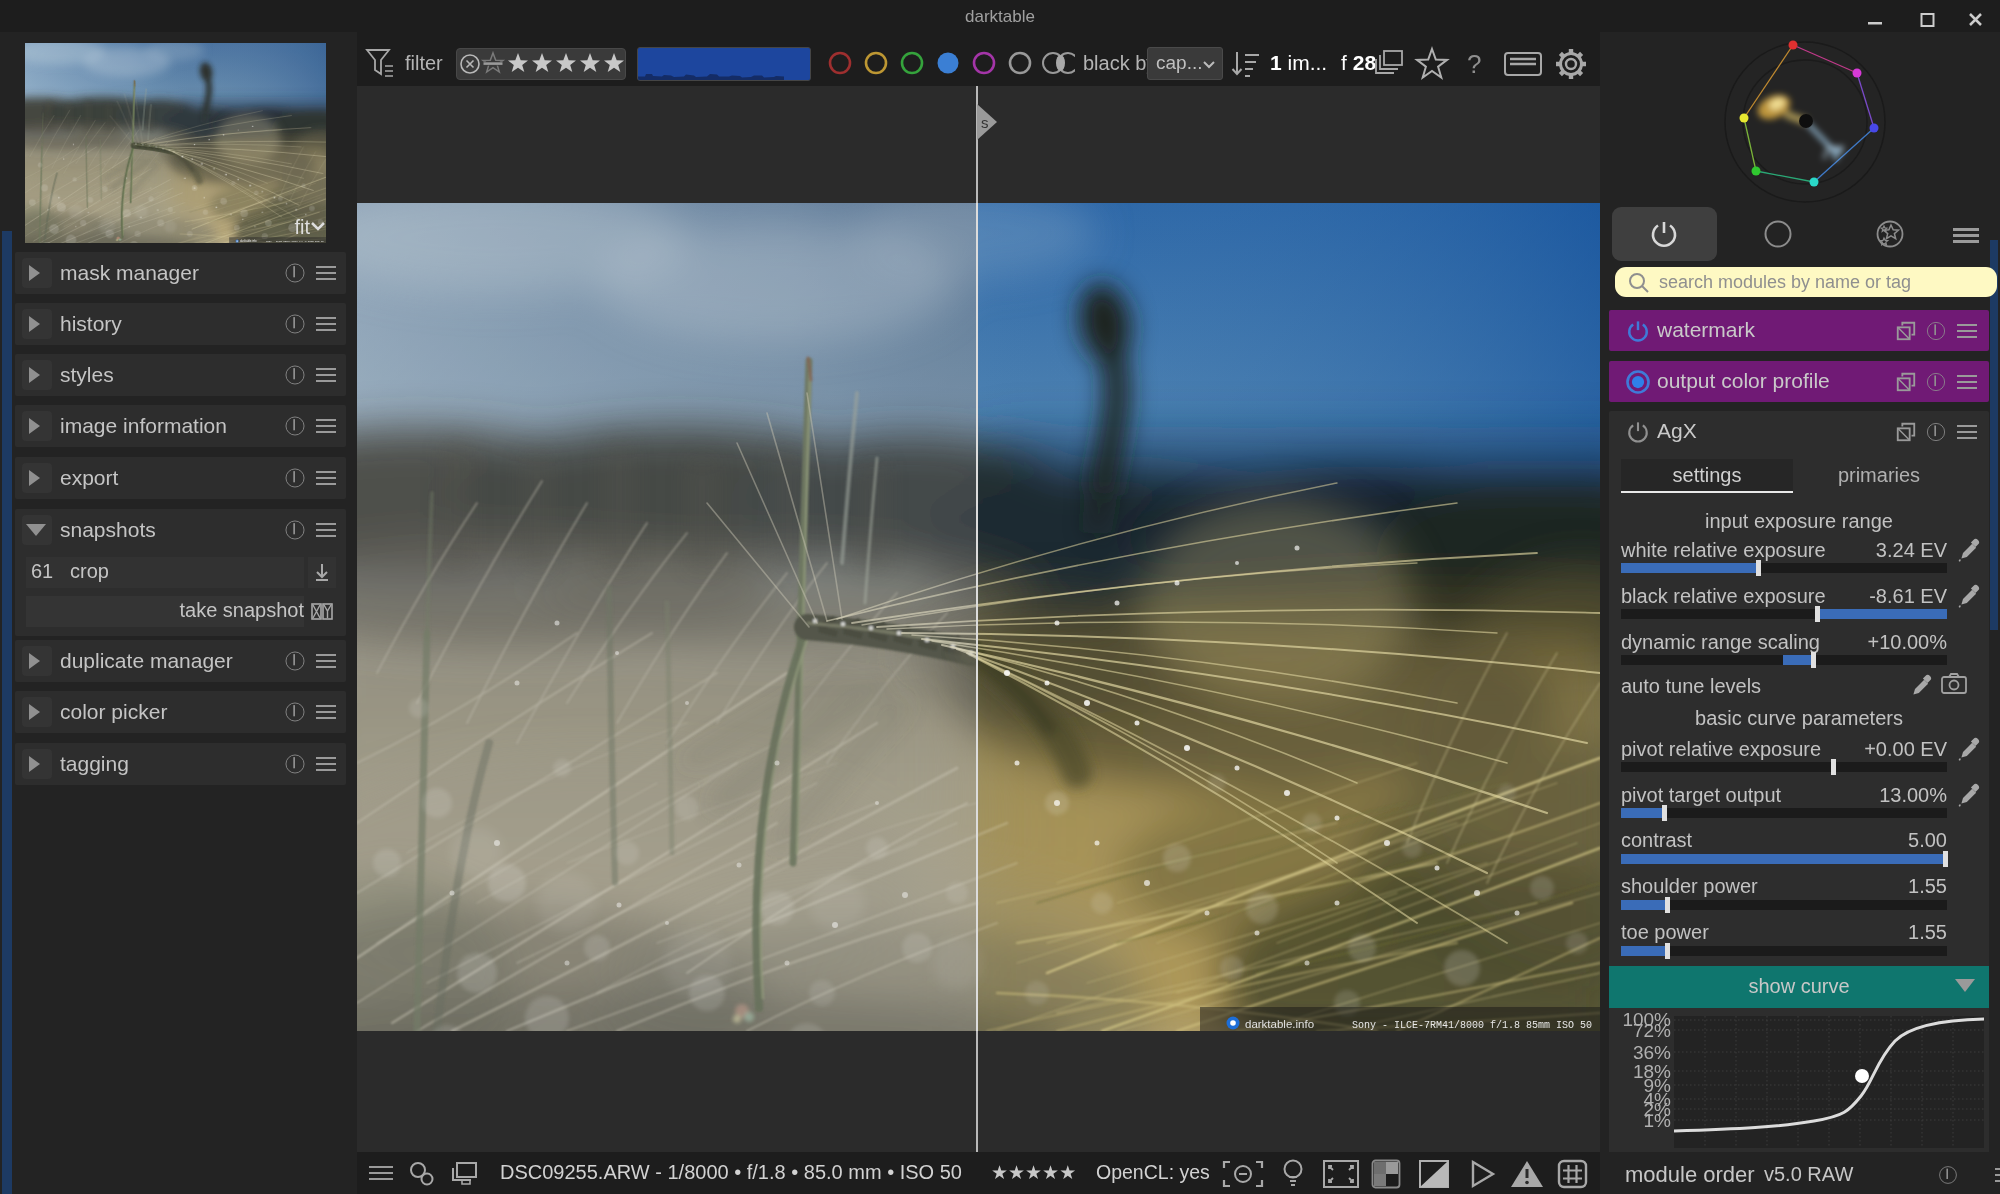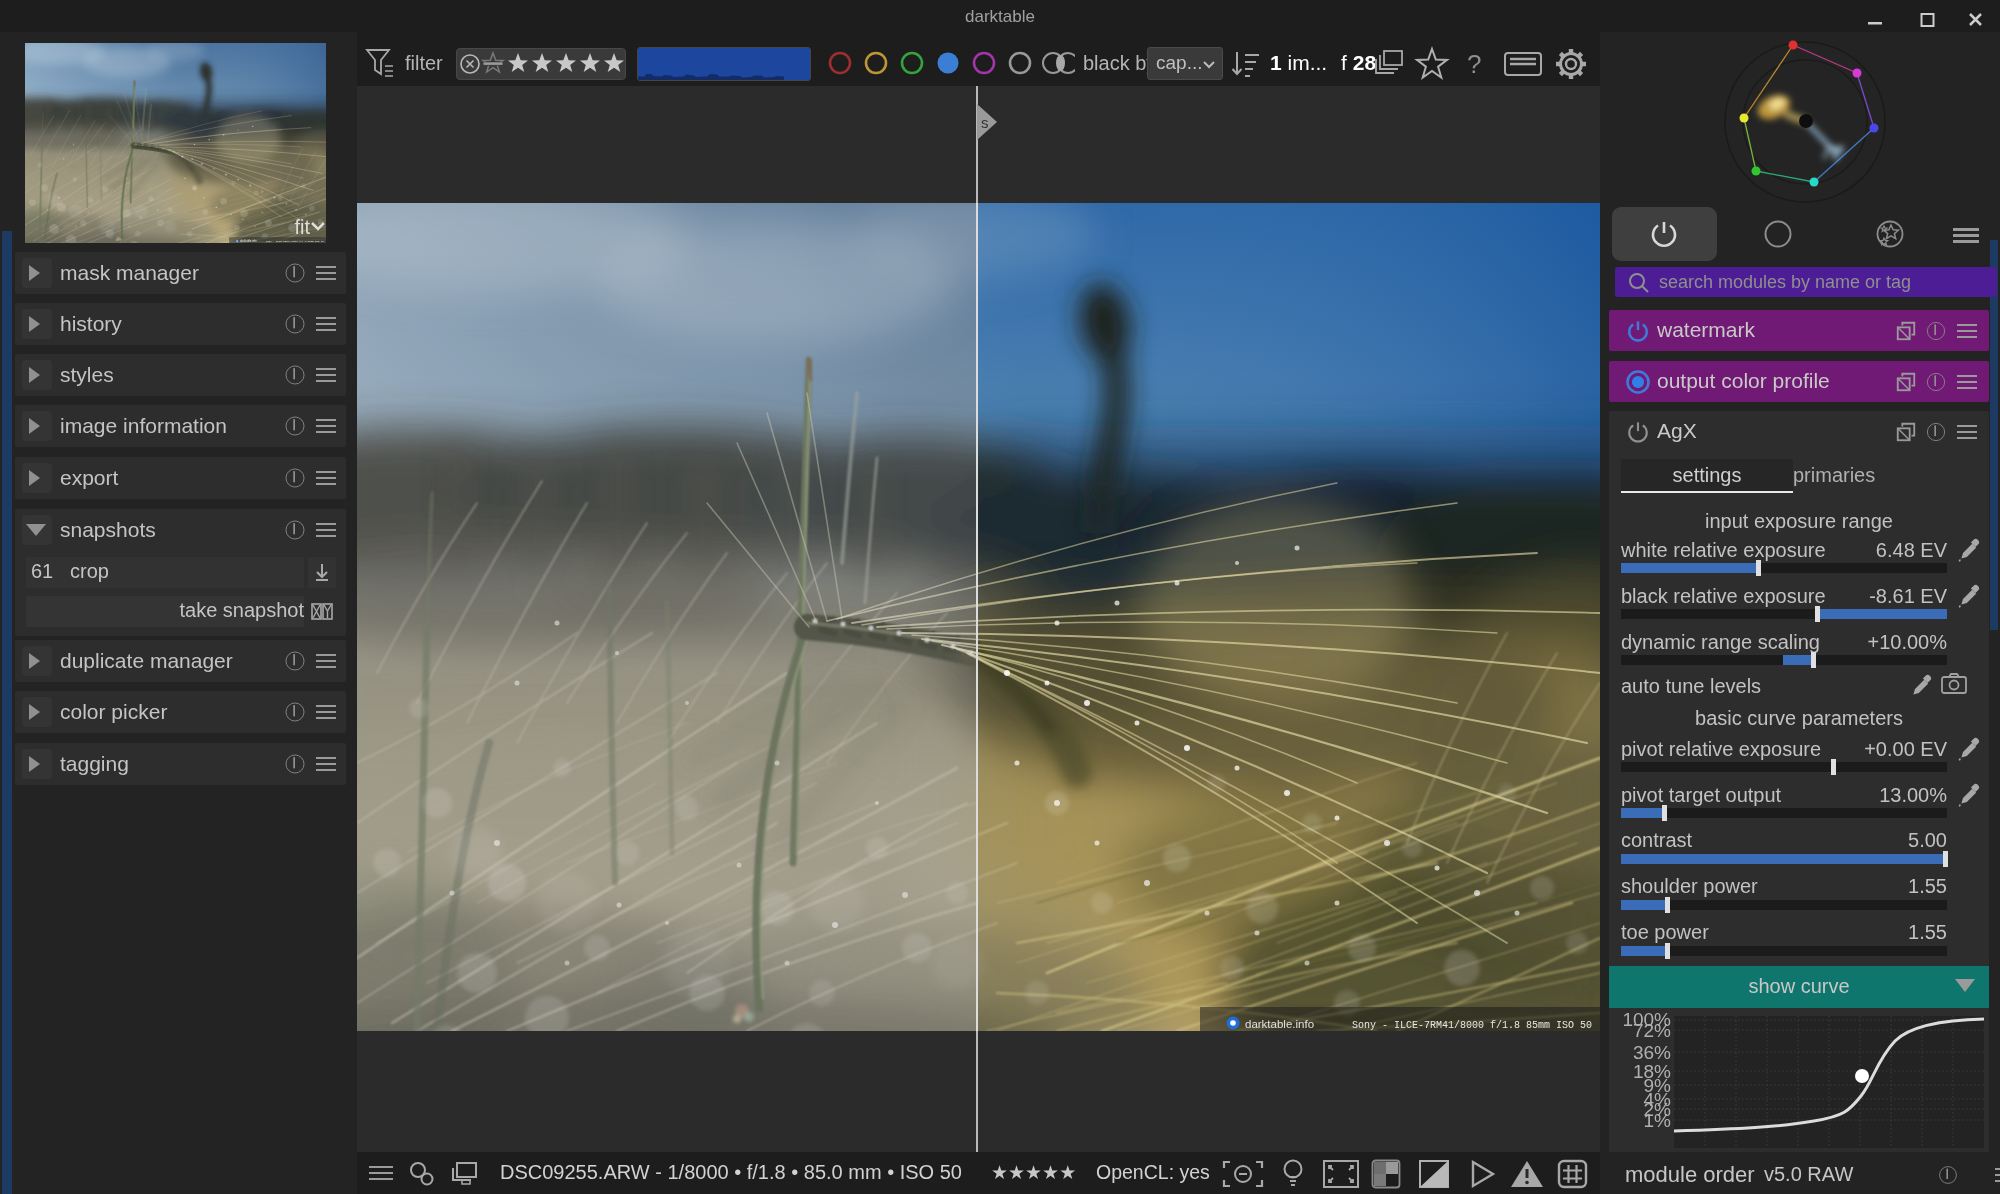--- a/index.html
+++ b/index.html
@@ -368,21 +368,21 @@
         <circle cx="15" cy="15" r="12.5" fill="none" stroke="#8c8c8c" stroke-width="2"></circle>
       </svg>
     <svg class="abs" style="left:275px;top:187px" width="30" height="30" viewBox="0 0 30 30">
       <circle cx="15" cy="15" r="12.5" fill="none" stroke="#8c8c8c" stroke-width="1.8"></circle>
       <path d="M16 6 l2.2 4.8 5.2 .4 -4 3.4 1.3 5.1 -4.7 -2.8 -4.6 2.8 1.3 -5.1 -4 -3.4 5.2 -.4 Z" fill="none" stroke="#8c8c8c" stroke-width="1.5"></path>
       <path d="M9 19 l1.2 2.4 2.6 .2 -2 1.7 .7 2.5 -2.5 -1.4 -2.3 1.4 .7 -2.5 -2 -1.7 2.6 -.2 Z" fill="none" stroke="#8c8c8c" stroke-width="1.2"></path>
       <path d="M9 7 l.9 1.9 2 .2 -1.5 1.3 .5 2 -1.9 -1.1 -1.8 1.1 .5 -2 -1.5 -1.3 2 -.2 Z" fill="none" stroke="#8c8c8c" stroke-width="1.2"></path>
     </svg>
     <span class="ham abs" style="left:353px;top:192px;width:26px"><i style="width:26px;height:2.5px"></i><i style="width:26px;height:2.5px"></i><i style="width:26px;height:2.5px"></i></span>
     
-    <div class="abs" style="left:15px;top:235px;width:382px;height:30px;background:#4c1d95;border-radius:3px">
+    <div class="abs" style="left:15px;top:235px;width:382px;height:30px;background:#fef9c3;border-radius:11px">
       <svg class="abs" style="left:12px;top:4px" width="24" height="24" viewBox="0 0 24 24">
         <circle cx="10" cy="10" r="7" fill="none" stroke="#8f8f8f" stroke-width="2"></circle>
         <path d="M15 15 L21 21" stroke="#8f8f8f" stroke-width="2"></path>
       </svg>
       <div class="abs" style="left:44px;top:5px;font-size:18px;color:#8f8f8f">search modules by name or tag</div>
     </div>
     
     <div class="rmod" style="top:278px">
       <svg class="abs" style="left:15px;top:7px" width="28" height="28" viewBox="0 0 32 32">
         <path d="M16 5 v10" stroke="#3f7ad8" stroke-width="2.8" fill="none"></path>
@@ -433,24 +433,24 @@
           <path d="M3 8 l13 13" stroke="#9a9a9a" stroke-width="1.6"></path>
         </svg>
       <span class="ci ri2" style="transform:scale(.82)"></span>
       <span class="ham rh2">
           <i></i>
           <i></i>
           <i></i>
         </span>
 
       <div class="abs" style="left:12px;top:48px;width:172px;height:34px;background:#262626;text-align:center;font-size:20px;color:#d0d0d0;border-bottom:2px solid #e8e8e8"><span style="position:relative;top:5px">settings</span></div>
-      <div class="abs" style="left:184px;top:48px;width:172px;height:34px;font-size:20px;color:#b0b0b0"><span style="position:relative;top:5px">primaries</span></div>
+      <div class="abs" style="left:184px;top:48px;width:172px;height:34px;text-align:center;font-size:20px;color:#b0b0b0"><span style="position:relative;top:5px">primaries</span></div>
       <div class="abs" style="left:0;top:99px;width:380px;text-align:center;font-size:20px;color:#c2c2c2">input exposure range</div>
       <div class="slbl" style="top:128px">white relative exposure</div>
-        <div class="sval" style="top:128px">6.48 EV</div>
+        <div class="sval" style="top:128px">3.24 EV</div>
       <div class="slider" style="top:152px">
           <span class="fill" style="left:0;width:135px"></span>
           <span class="hd" style="left:135px"></span>
         </div>
       <div class="slbl" style="top:174px">black relative exposure</div>
         <div class="sval" style="top:174px">-8.61 EV</div>
       <div class="slider" style="top:198px">
           <span class="fill" style="left:196px;width:130px"></span>
           <span class="hd" style="left:194px"></span>
         </div>

